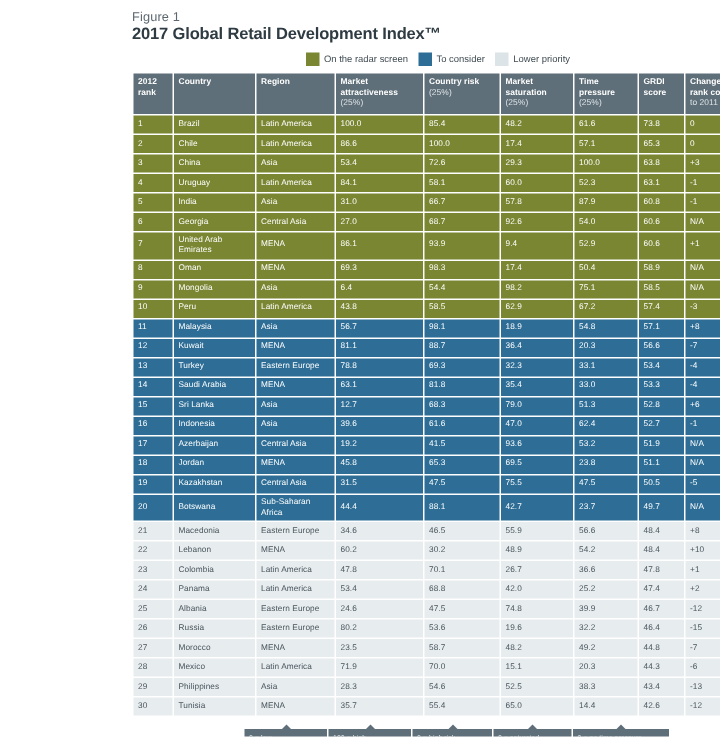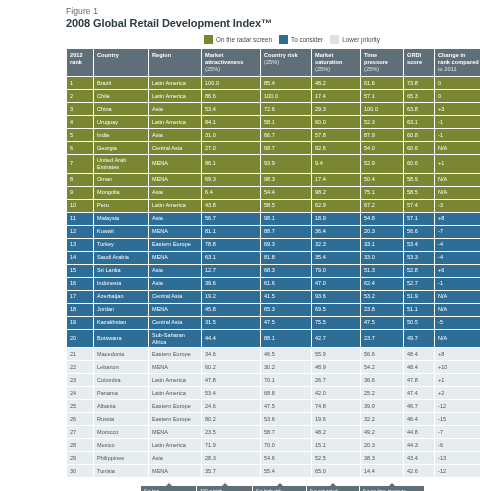--- a/index.html
+++ b/index.html
@@ -7,21 +7,21 @@
     width:480px;height:491px;
     background:#ffffff;
     font-family:"Liberation Sans",sans-serif;
     color:#3c4043;
     overflow:hidden;
   }
   #page{
     position:relative;
     width:396px;height:491px;
     box-sizing:border-box;
-    padding:6px 10px 0 4px;
+    padding:6px 10px 0 26px;
   }
   
   .fig-label{
     font-size:8.5px;
     color:#5b6770;
     margin:0 0 1px 62px;
     letter-spacing:.1px;
   }
   .fig-title{
     font-size:11px;
@@ -115,21 +115,21 @@
   .co-c{left:187px;width:53px;}
   .co-d{left:241px;width:52px;}
   .co-e{left:294px;width:64px;}
 </style>
 </head>
 <body>
 
 <div id="page">
 
   <div class="fig-label">Figure 1</div>
-  <div class="fig-title">2008 Global Retail Development Index™</div>
+  <div class="fig-title">2017 Global Retail Development Index™</div>
 
   <div class="legend">
     <div class="legend-item">
       <span class="legend-swatch" style="background:#7a8632"></span>
       <span class="legend-text">On the radar screen</span>
     </div>
     <div class="legend-item">
       <span class="legend-swatch" style="background:#2e6e96"></span>
       <span class="legend-text">To consider</span>
     </div>

